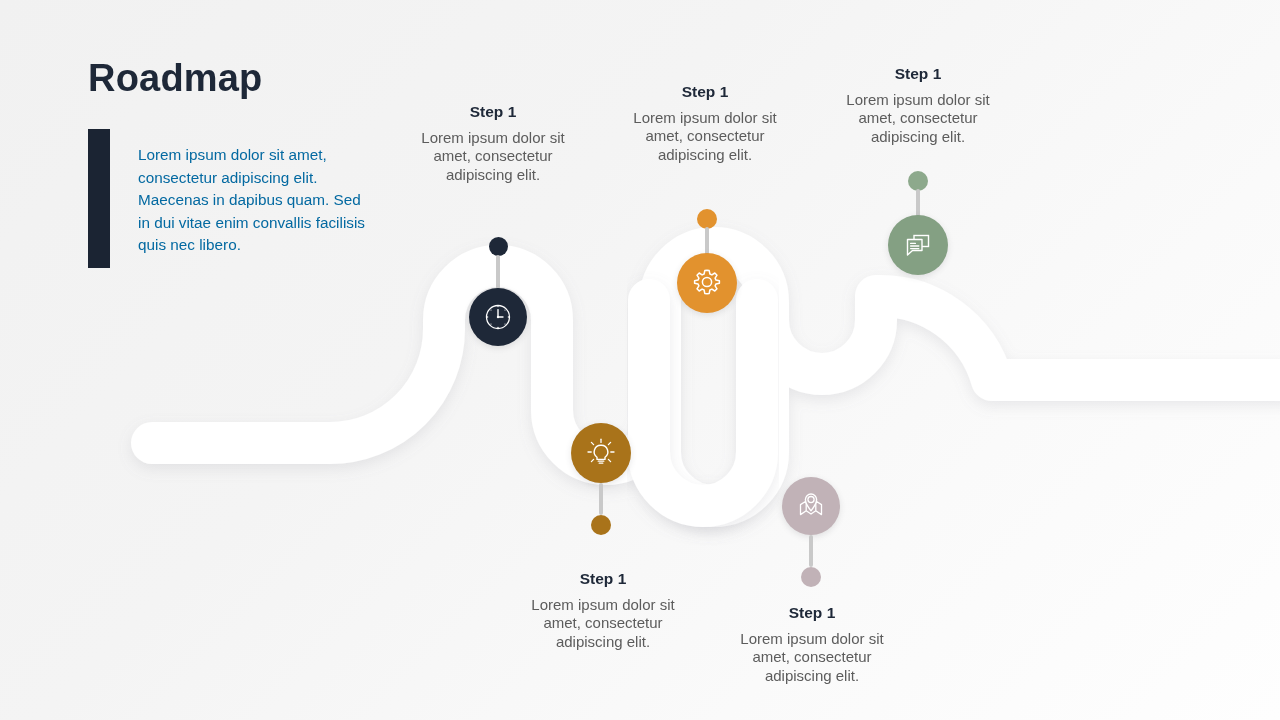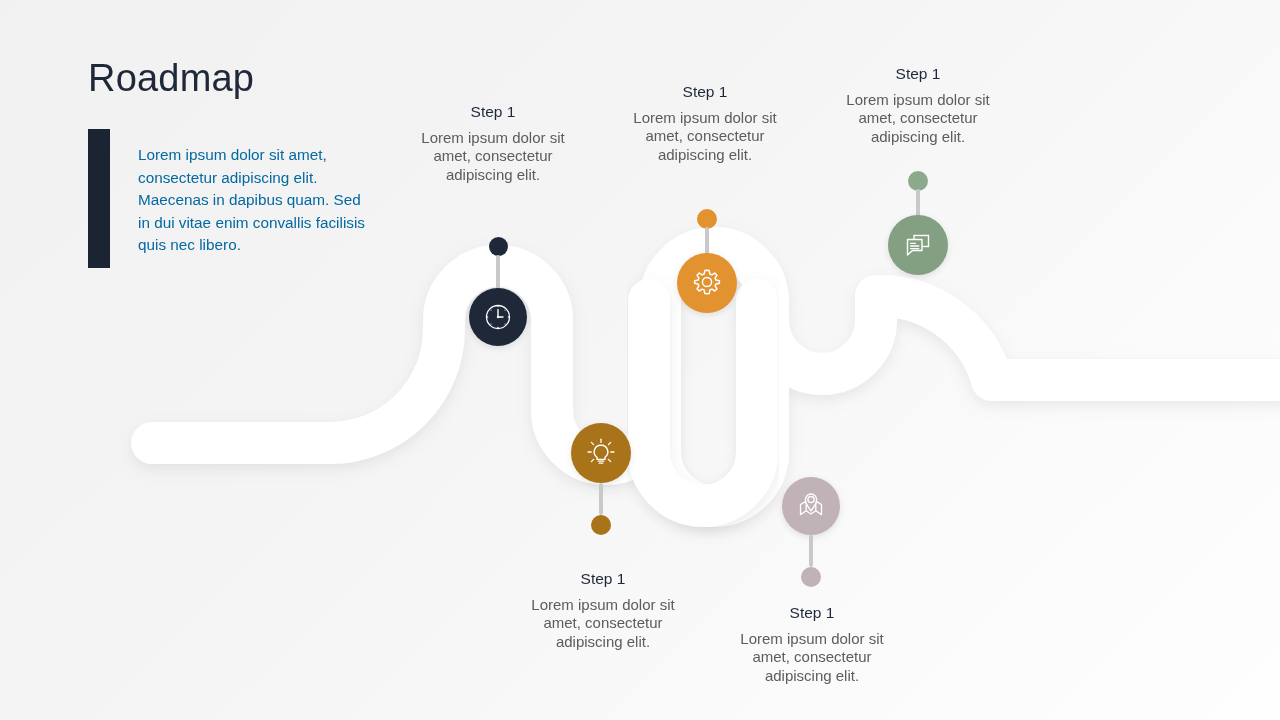--- a/index.html
+++ b/index.html
@@ -9,21 +9,21 @@
     background:linear-gradient(135deg,#f1f1f1 0%,#f4f4f4 38%,#fafafa 72%,#fefefe 100%);
   }
   #stage{position:absolute;inset:0;}
 
   
   #road-layer{position:absolute;left:0;top:0;width:1280px;height:720px;}
 
   
   .page-title{
     position:absolute;left:88px;top:58px;
-    font-size:38px;font-weight:normal;color:#1e2838;letter-spacing:.2px;
+    font-size:38px;font-weight:bold;color:#1e2838;letter-spacing:.2px;
     line-height:1.1;margin:0;
   }
   .intro-wrap{position:absolute;left:88px;top:129px;display:flex;align-items:stretch;}
   .intro-bar{width:22px;background:#1b2433;flex:none;}
   .intro-text{
     margin-left:28px;width:236px;
     font-size:15.3px;line-height:22.4px;color:#0369a1;
   }
 
   
@@ -33,21 +33,21 @@
     display:flex;align-items:center;justify-content:center;
     box-shadow:0 2px 6px rgba(60,60,70,.13);
   }
   .node .stem{position:absolute;width:4px;background:#c9c9c9;border-radius:2px;}
   .node .dot{position:absolute;border-radius:50%;}
   .node .circle svg{display:block;}
 
   
   .label{position:absolute;text-align:center;}
   .label .ttl{
-    font-size:15.5px;font-weight:normal;color:#1e2838;
+    font-size:15.5px;font-weight:bold;color:#1e2838;
     margin:0 0 7px 0;line-height:1.2;
   }
   .label .desc{
     font-size:15px;line-height:18.6px;color:#5c5c5c;margin:0;
   }
 </style>
 </head>
 <body>
 
 <div id="stage">

